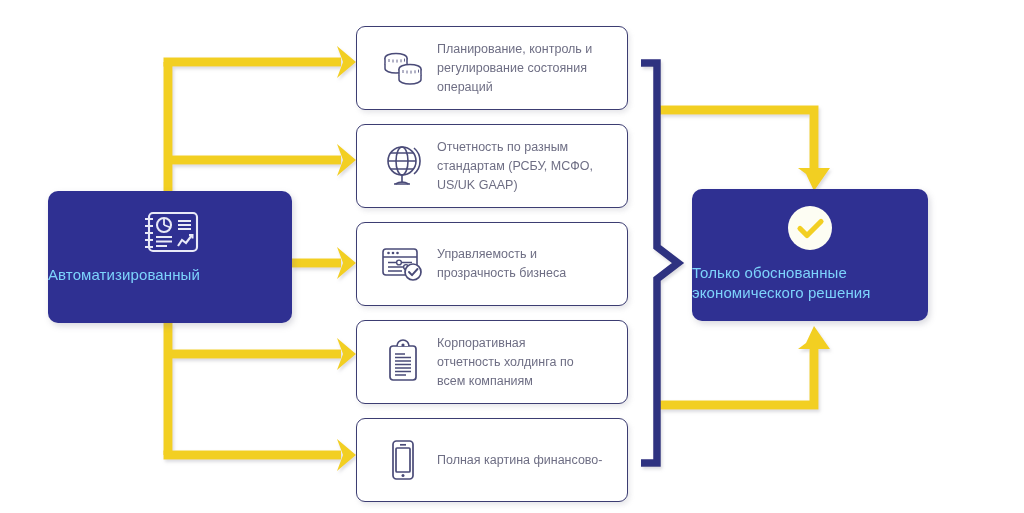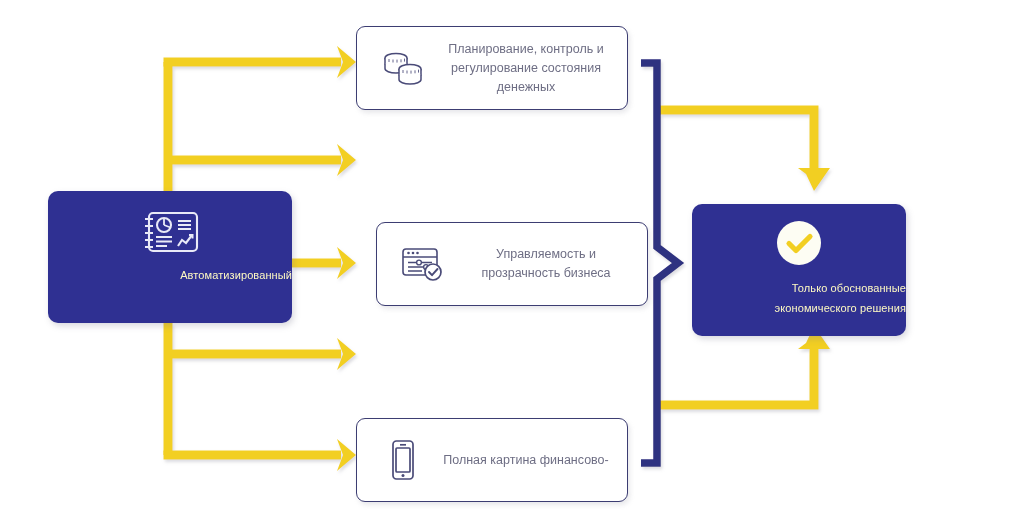--- a/index.html
+++ b/index.html
@@ -3,38 +3,38 @@
 <meta charset="utf-8">
 <style>
   html,body{margin:0;padding:0;background:#ffffff;}
   body{font-family:"Liberation Sans","DejaVu Sans",sans-serif;}
   #stage{position:relative;width:1024px;height:513px;background:#ffffff;overflow:hidden;}
 
   
   .bluebox{position:absolute;background:#2F3092;border-radius:10px;
            box-shadow:2px 3px 6px rgba(120,120,140,.28);}
   #left-box{left:48px;top:191px;width:244px;height:132px;}
-  #right-box{left:692px;top:204px;width:214px;height:132px;}
-  .bluebox .caption{position:absolute;left:0;right:0;text-align:right;color:#fef9c3;
-                    font-size:11px;line-height:20px;letter-spacing:.1px;}
+  #right-box{left:692px;top:189px;width:236px;height:132px;}
+  .bluebox .caption{position:absolute;left:0;right:0;text-align:left;color:#7dd3fc;
+                    font-size:15px;line-height:20px;letter-spacing:.1px;}
   #left-box .caption{top:74px;}
   #right-box .caption{top:74px;}
   .bluebox .bx-icon{position:absolute;left:50%;transform:translateX(-50%);}
   #left-box .bx-icon{top:16px;}
   #right-box .bx-icon{top:14px;}
 
   
   .card{position:absolute;left:356px;width:270px;height:82px;background:#fff;
         border:1.6px solid #3C3D72;border-radius:9px;
-        box-shadow:2px 3px 5px rgba(150,150,165,.22);text-align:center;}
+        box-shadow:2px 3px 5px rgba(150,150,165,.22);}
   .card .c-icon{position:absolute;left:22px;top:50%;transform:translateY(-50%);
                 width:48px;height:48px;display:flex;align-items:center;justify-content:center;}
   .card .c-text{position:absolute;left:80px;right:12px;top:50%;transform:translateY(-50%);
                 color:#6E6E84;font-size:12.5px;line-height:19px;}
-  #card-1{top:26px;} #card-2{top:124px;} #card-3{top:222px;margin-left:20px;}
+  #card-1{top:26px;} #card-2{top:124px;} #card-3{top:222px;}
   #card-4{top:320px;} #card-5{top:418px;}
 
   
   #wires{position:absolute;left:0;top:0;width:1024px;height:513px;}
 </style>
 </head>
 <body>
 
 <div id="stage">
 
@@ -127,24 +127,43 @@
         </g>
         <g stroke="#4A4B78" stroke-width="1" opacity=".85">
           <path d="M9 11 v3 M13 11.5 v3 M17 11.6 v3 M21 11.3 v3 M24.5 10.6 v3"></path>
           <path d="M23 22 v3 M27 22.5 v3 M31 22.6 v3 M35 22.3 v3 M38.5 21.6 v3"></path>
         </g>
       </svg>
     </span>
     <div class="c-text">
       <div>Планирование, контроль и</div>
       <div>регулирование состояния</div>
-      <div>денежных</div>
-    </div>
-  </div>
-
+      <div>операций</div>
+    </div>
+  </div>
+
+  <div class="card" id="card-2">
+    <span class="c-icon">
+      <svg width="44" height="46" viewBox="0 0 44 46" xmlns="http://www.w3.org/2000/svg">
+        <g stroke="#4A4B78" fill="none" stroke-width="1.6">
+          <circle cx="21" cy="18" r="14"></circle>
+          <ellipse cx="21" cy="18" rx="6" ry="14"></ellipse>
+          <path d="M7 18 h28 M9.5 10 h23 M9.5 26 h23"></path>
+          <path d="M33 5 a17 17 0 0 1 0 26"></path>
+          <path d="M21 32 v8 M13 41 h16 M21 40 a8 4 0 0 0 0 0"></path>
+          <path d="M14.5 41 q6.5 -4 13 0"></path>
+        </g>
+      </svg>
+    </span>
+    <div class="c-text">
+      <div>Отчетность по разным</div>
+      <div>стандартам  (РСБУ, МСФО,</div>
+      <div>US/UK GAAP)</div>
+    </div>
+  </div>
 
   <div class="card" id="card-3">
     <span class="c-icon">
       <svg width="48" height="40" viewBox="0 0 48 40" xmlns="http://www.w3.org/2000/svg">
         <g stroke="#4A4B78" fill="#fff" stroke-width="1.6">
           <rect x="4" y="5" width="34" height="26" rx="3"></rect>
           <path d="M4 13 h34"></path>
         </g>
         <g fill="#4A4B78">
           <circle cx="9.5" cy="9" r="1.3"></circle>
@@ -161,20 +180,39 @@
         <circle cx="34" cy="28" r="8" fill="#fff" stroke="#4A4B78" stroke-width="1.7"></circle>
         <path d="M30 28 L33 31.2 L38.5 25" stroke="#4A4B78" stroke-width="1.9" fill="none" stroke-linecap="round" stroke-linejoin="round"></path>
       </svg>
     </span>
     <div class="c-text">
       <div>Управляемость и</div>
       <div>прозрачность бизнеса</div>
     </div>
   </div>
 
+  <div class="card" id="card-4">
+    <span class="c-icon">
+      <svg width="36" height="46" viewBox="0 0 36 46" xmlns="http://www.w3.org/2000/svg">
+        <g stroke="#4A4B78" fill="#fff" stroke-width="1.7">
+          <rect x="5" y="7" width="26" height="34" rx="3"></rect>
+          <path d="M12 7 a6 6 0 0 1 12 0"></path>
+        </g>
+        <circle cx="18" cy="6" r="1.6" fill="#4A4B78"></circle>
+        <g stroke="#4A4B78" stroke-width="1.5">
+          <path d="M10 15 h10 M10 18.5 h16 M10 22 h16 M10 25.5 h16 M10 29 h16 M10 32.5 h16 M10 36 h11"></path>
+        </g>
+      </svg>
+    </span>
+    <div class="c-text">
+      <div>Корпоративная</div>
+      <div>отчетность холдинга по</div>
+      <div>всем компаниям</div>
+    </div>
+  </div>
 
   <div class="card" id="card-5">
     <span class="c-icon">
       <svg width="32" height="46" viewBox="0 0 32 46" xmlns="http://www.w3.org/2000/svg">
         <g stroke="#4A4B78" fill="#fff" stroke-width="1.7">
           <rect x="6" y="4" width="20" height="38" rx="3.4"></rect>
           <rect x="9" y="11" width="14" height="24" rx="1"></rect>
           <path d="M13 7.8 h6"></path>
         </g>
         <circle cx="16" cy="38.4" r="1.5" fill="#4A4B78"></circle>

